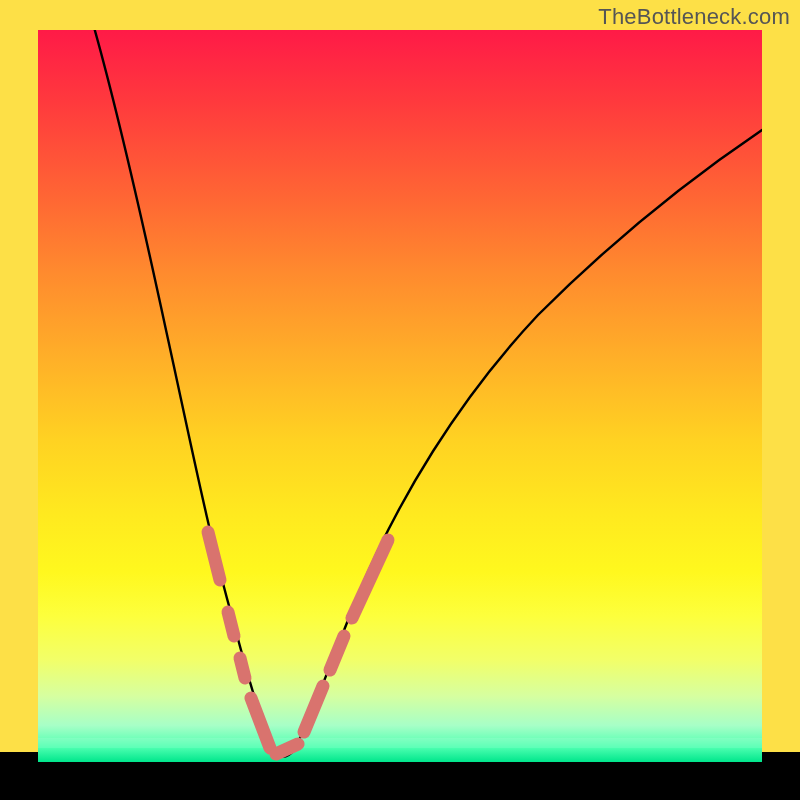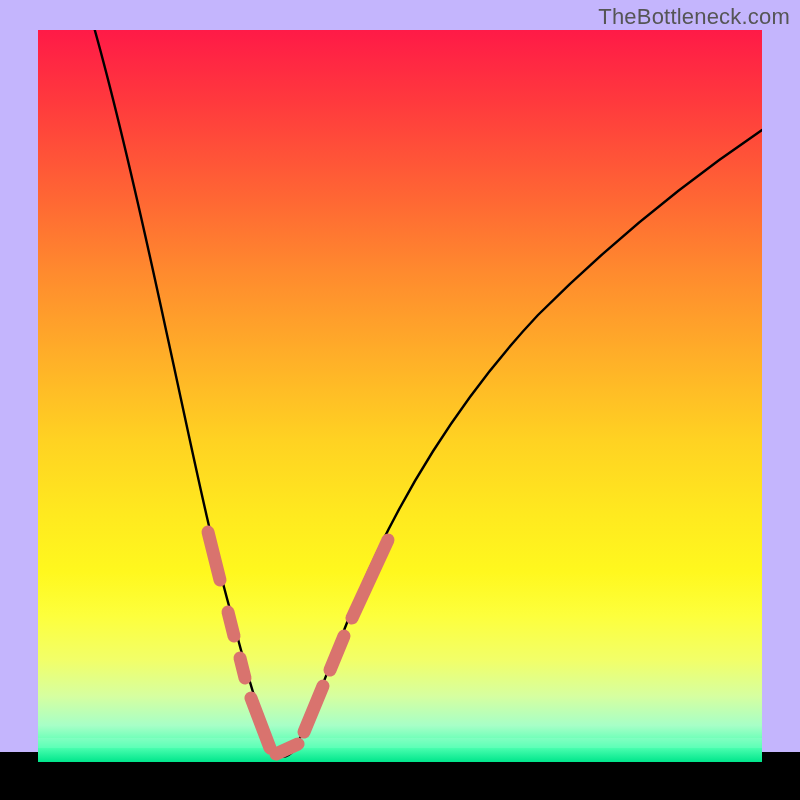--- a/index.html
+++ b/index.html
@@ -8,21 +8,21 @@
     width: 800px;
     height: 800px;
     background: #000;
     font-family: Arial, Helvetica, sans-serif;
     overflow: hidden;
   }
   .frame {
     position: relative;
     width: 800px;
     height: 752px;
-    background: #c4b5fd;
+    background: #fde047;
   }
   .watermark {
     position: absolute;
     top: 4px;
     right: 10px;
     color: #555;
     font-size: 22px;
     font-weight: 500;
     letter-spacing: 0.2px;
     z-index: 20;

